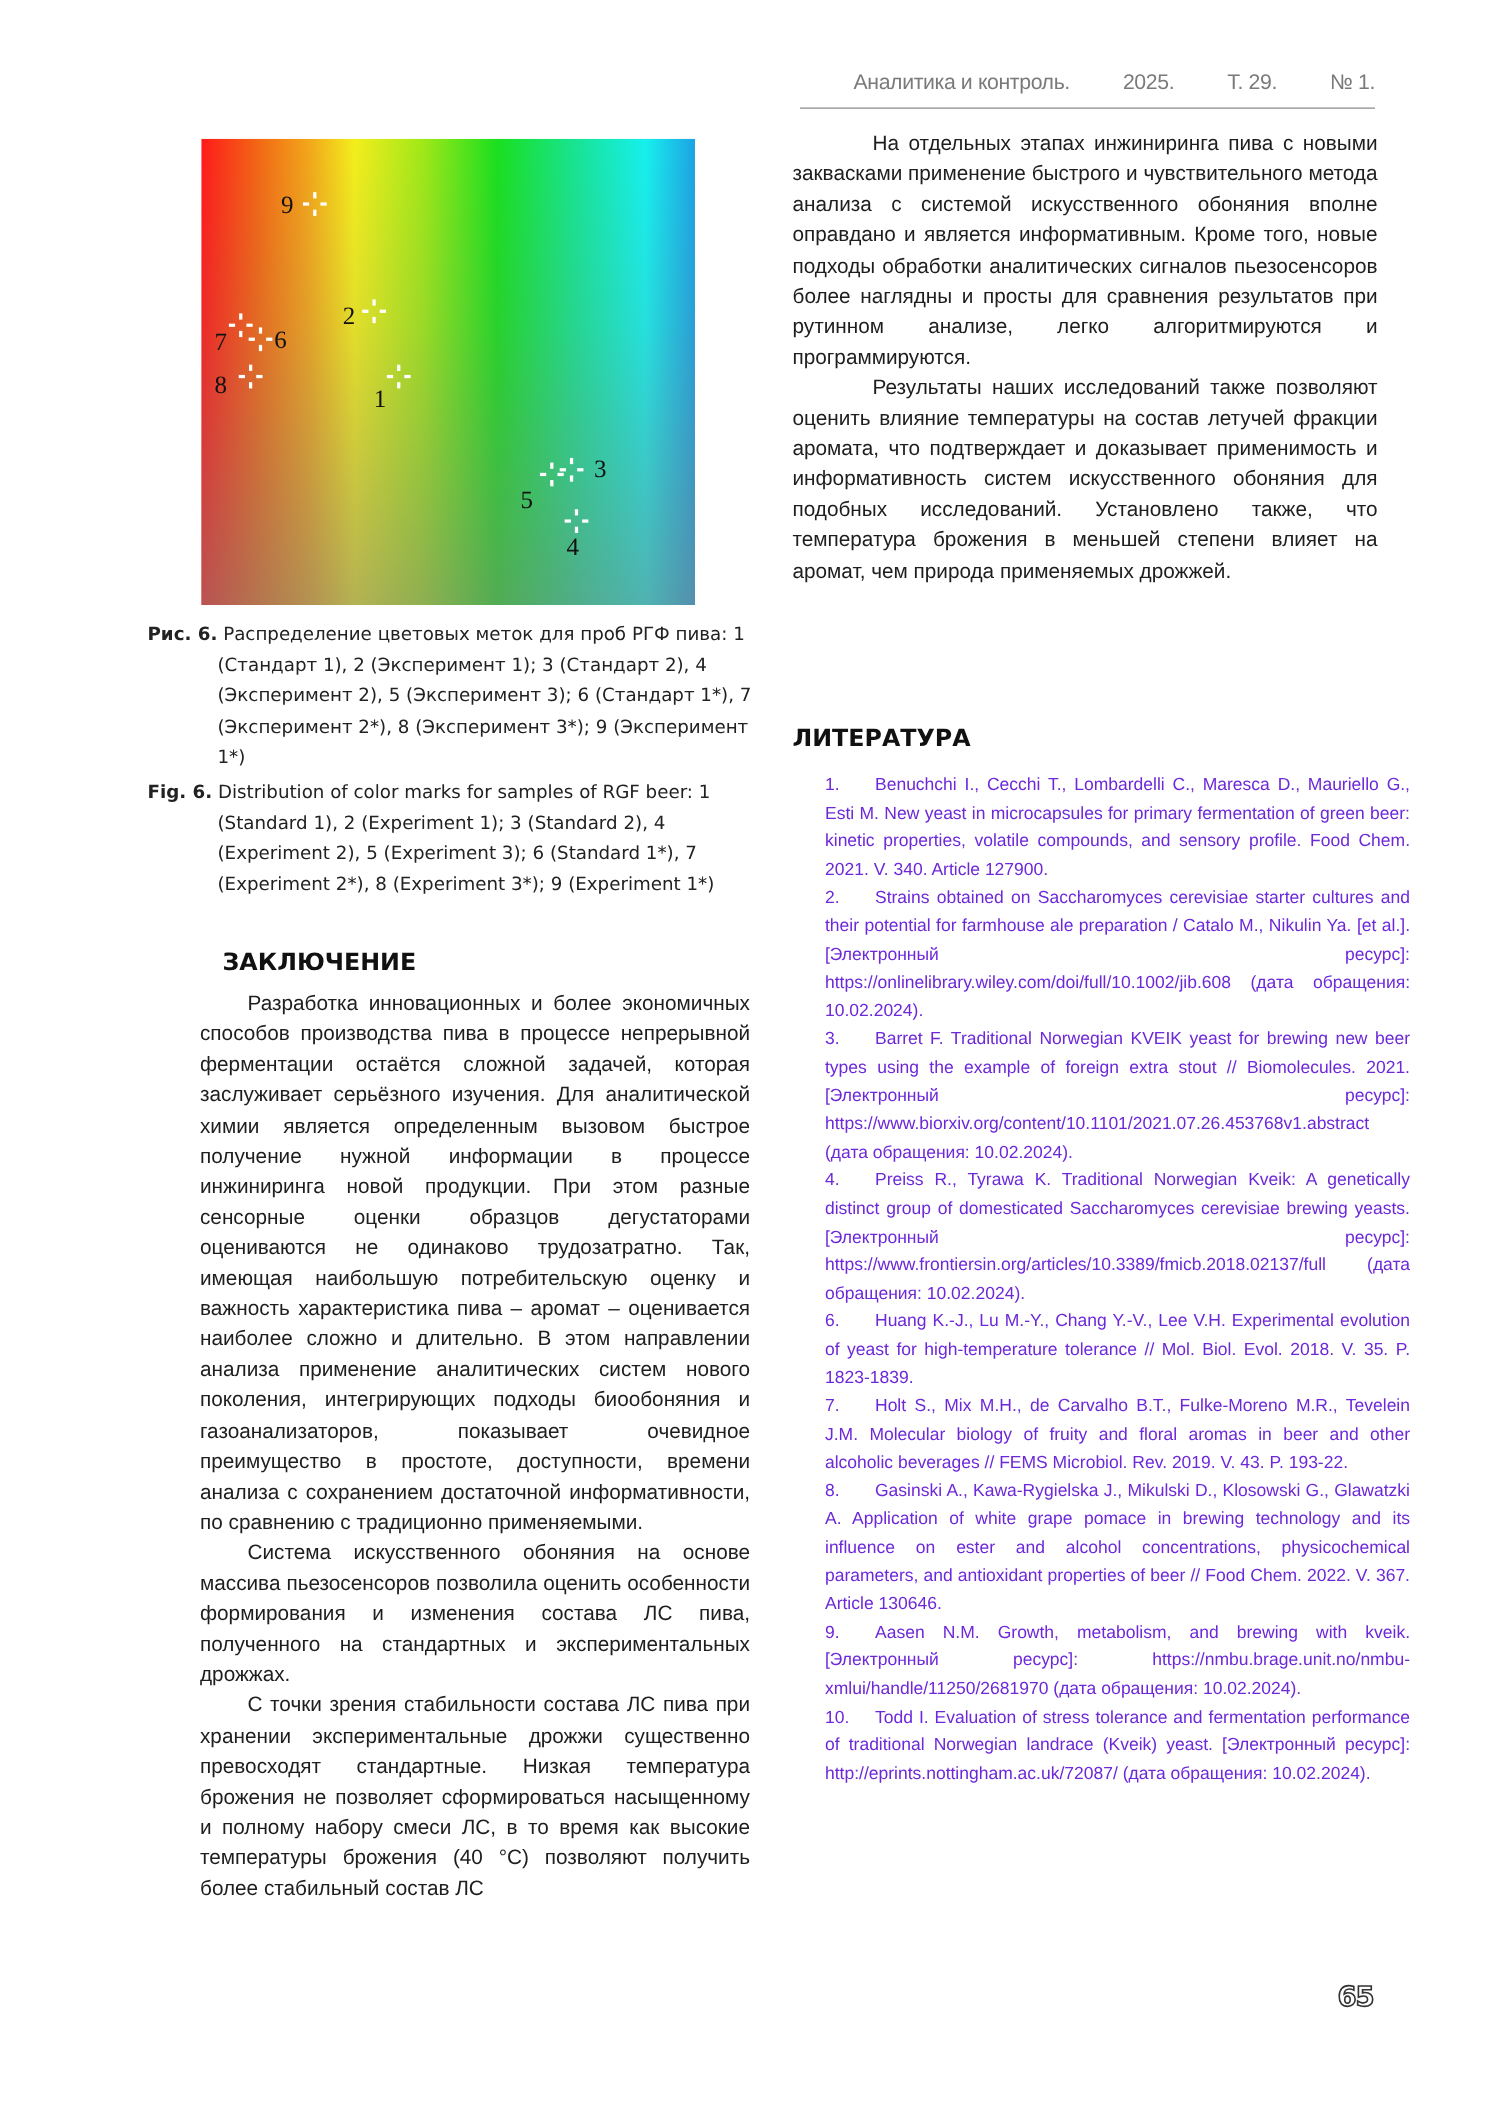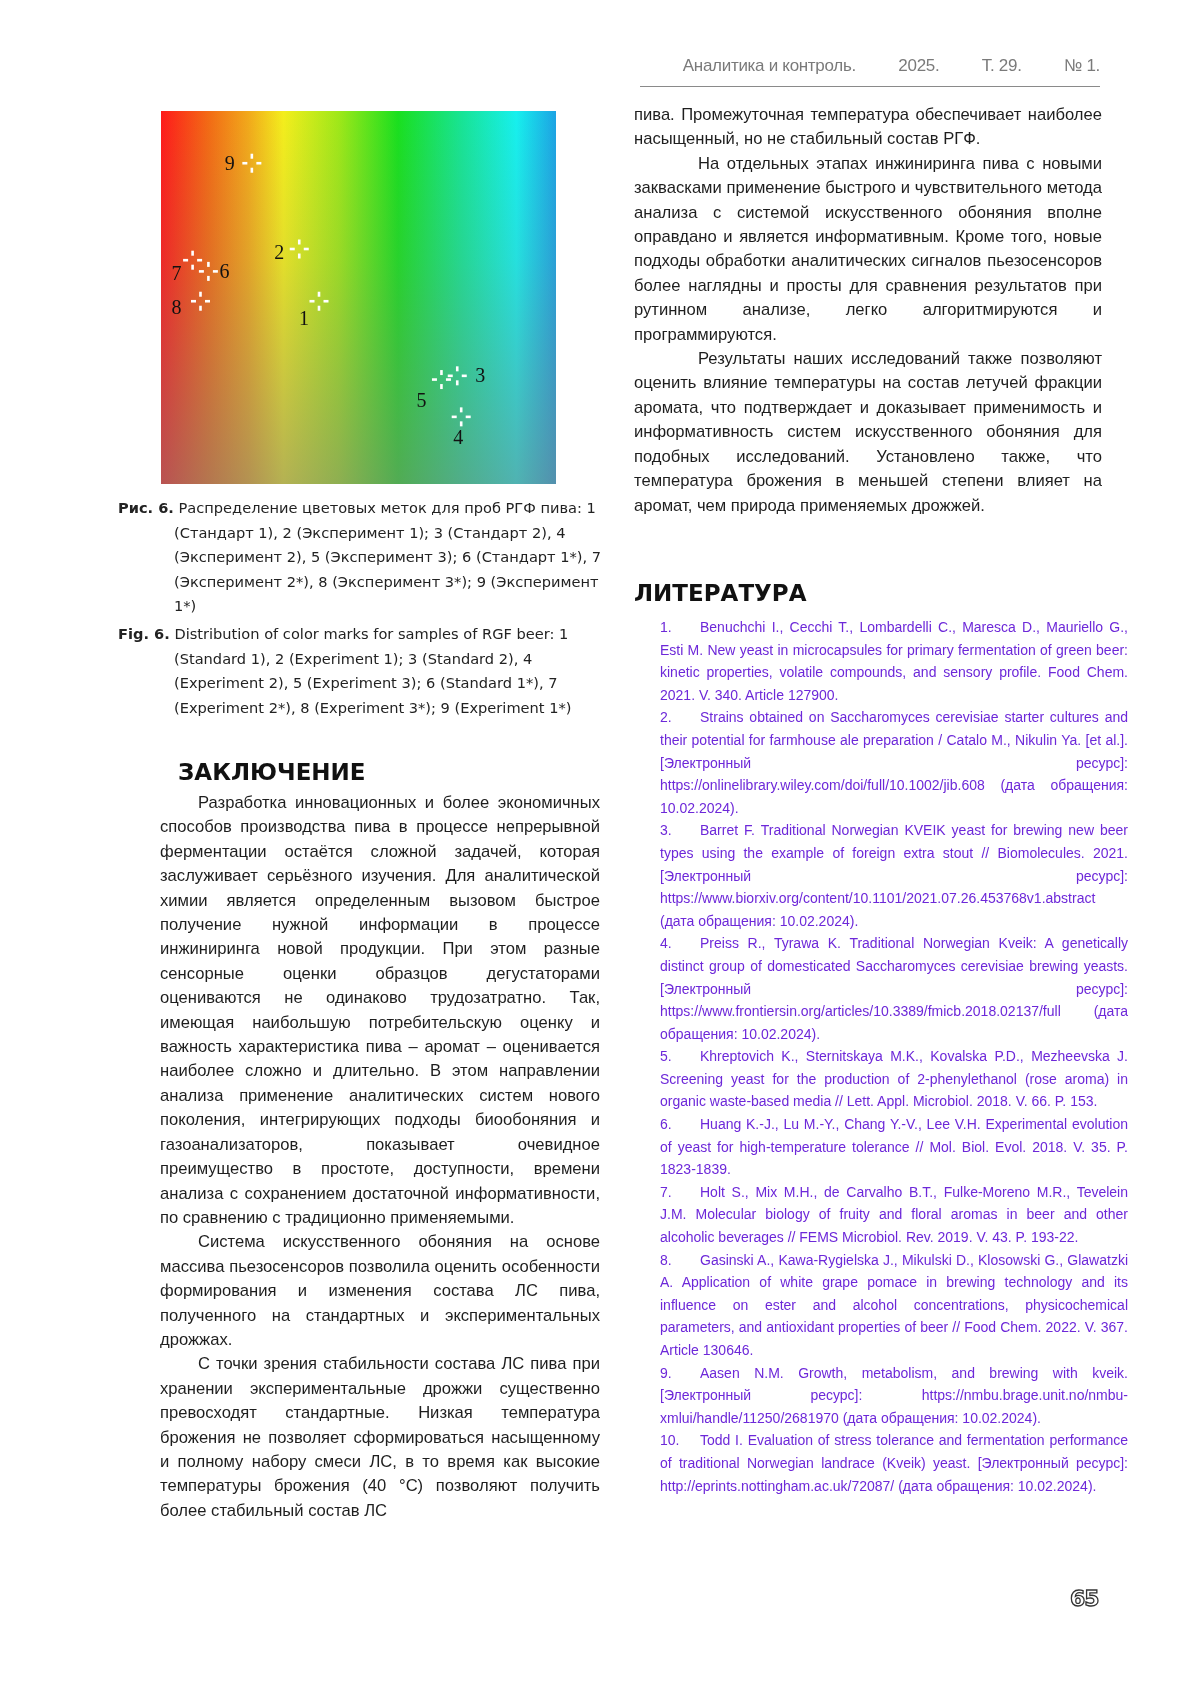--- a/index.html
+++ b/index.html
@@ -18,21 +18,21 @@
     background: linear-gradient(to bottom, rgba(128,128,128,0) 0%, rgba(128,128,128,0.15) 40%, rgba(128,128,128,0.55) 100%); }
   .figure svg { position: absolute; inset: 0; }
   .mark-label { font-family: "Liberation Serif", serif; font-size: 20px; fill: #111; }
 
   .caption { position: absolute; left: 118px; width: 484px; font-family: "DejaVu Sans", sans-serif; font-size: 14.6px; line-height: 24.5px; color: #222; }
   .caption .cap-head { font-weight: bold; }
   .caption-ru { top: 496px; }
   .caption-en { top: 622px; }
   .caption p { margin: 0; padding-left: 56px; text-indent: -56px; }
 
-  .section-title { font-family: "DejaVu Sans", sans-serif; font-weight: bold; font-size: 23px; color: #111; position: absolute; }
+  .section-title { font-family: "DejaVu Sans", sans-serif; font-weight: bold; font-size: 19px; color: #111; position: absolute; }
   .t-concl { left: 178px; top: 759px; }
   .t-lit { left: 634px; top: 580px; }
 
   .body-text { position: absolute; font-family: "Liberation Sans", sans-serif; font-size: 16.6px; line-height: 24.4px; color: #1e1e1e; text-align: justify; }
   .body-text p { margin: 0; }
   .body-text .ind { text-indent: 38px; }
   .body-text .ind2 { text-indent: 64px; }
   .concl-body { left: 160px; top: 791px; width: 440px; }
   .right-body { left: 634px; top: 103px; width: 468px; }
 
@@ -132,32 +132,30 @@
 </div>
 
 <div class="section-title t-concl">ЗАКЛЮЧЕНИЕ</div>
 <div class="body-text concl-body">
   <p class="ind">Разработка инновационных и более экономичных способов производства пива в процессе непрерывной ферментации остаётся сложной задачей, которая заслуживает серьёзного изучения. Для аналитической химии является определенным вызовом быстрое получение нужной информации в процессе инжиниринга новой продукции. При этом разные сенсорные оценки образцов дегустаторами оцениваются не одинаково трудозатратно. Так, имеющая наибольшую потребительскую оценку и важность характеристика пива – аромат – оценивается наиболее сложно и длительно. В этом направлении анализа применение аналитических систем нового поколения, интегрирующих подходы биообоняния и газоанализаторов, показывает очевидное преимущество в простоте, доступности, времени анализа с сохранением достаточной информативности, по сравнению с традиционно применяемыми.</p>
   <p class="ind">Система искусственного обоняния на основе массива пьезосенсоров позволила оценить особенности формирования и изменения состава ЛС пива, полученного на стандартных и экспериментальных дрожжах.</p>
   <p class="ind">С точки зрения стабильности состава ЛС пива при хранении экспериментальные дрожжи существенно превосходят стандартные. Низкая температура брожения не позволяет сформироваться насыщенному и полному набору смеси ЛС, в то время как высокие температуры брожения (40 °С) позволяют получить более стабильный состав ЛС</p>
 </div>
 
 <div class="body-text right-body">
-  <p>пива. Промежуточная температура обеспечивает наиболее насыщенный, но не стабильный состав РГФ.</p>
   <p class="ind2">На отдельных этапах инжиниринга пива с новыми заквасками применение быстрого и чувствительного метода анализа с системой искусственного обоняния вполне оправдано и является информативным. Кроме того, новые подходы обработки аналитических сигналов пьезосенсоров более наглядны и просты для сравнения результатов при рутинном анализе, легко алгоритмируются и программируются.</p>
   <p class="ind2">Результаты наших исследований также позволяют оценить влияние температуры на состав летучей фракции аромата, что подтверждает и доказывает применимость и информативность систем искусственного обоняния для подобных исследований. Установлено также, что температура брожения в меньшей степени влияет на аромат, чем природа применяемых дрожжей.</p>
 </div>
 
 <div class="section-title t-lit">ЛИТЕРАТУРА</div>
 <div class="refs" id="refs">
     <p class="ref"><span class="ref-num">1.</span><span>Benuchchi I., Cecchi T., Lombardelli C., Maresca D., Mauriello G., Esti M. New yeast in microcapsules for primary fermentation of green beer: kinetic properties, volatile compounds, and sensory profile. Food Chem. 2021. V. 340. Article 127900.</span></p>
     <p class="ref"><span class="ref-num">2.</span><span>Strains obtained on Saccharomyces cerevisiae starter cultures and their potential for farmhouse ale preparation / Catalo M., Nikulin Ya. [et al.]. [Электронный ресурс]: https://onlinelibrary.wiley.com/doi/full/10.1002/jib.608 (дата обращения: 10.02.2024).</span></p>
     <p class="ref"><span class="ref-num">3.</span><span>Barret F. Traditional Norwegian KVEIK yeast for brewing new beer types using the example of foreign extra stout // Biomolecules. 2021. [Электронный ресурс]: https://www.biorxiv.org/content/10.1101/2021.07.26.453768v1.abstract (дата обращения: 10.02.2024).</span></p>
     <p class="ref"><span class="ref-num">4.</span><span>Preiss R., Tyrawa K. Traditional Norwegian Kveik: A genetically distinct group of domesticated Saccharomyces cerevisiae brewing yeasts. [Электронный ресурс]: https://www.frontiersin.org/articles/10.3389/fmicb.2018.02137/full (дата обращения: 10.02.2024).</span></p>
-    <p class="ref"><span class="ref-num">5.</span><span>Khreptovich K., Sternitskaya M.K., Kovalska P.D., Mezheevska J. Screening yeast for the production of 2-phenylethanol (rose aroma) in organic waste-based media // Lett. Appl. Microbiol. 2018. V. 66. P. 153.</span></p>
     <p class="ref"><span class="ref-num">6.</span><span>Huang K.-J., Lu M.-Y., Chang Y.-V., Lee V.H. Experimental evolution of yeast for high-temperature tolerance // Mol. Biol. Evol. 2018. V. 35. P. 1823-1839.</span></p>
     <p class="ref"><span class="ref-num">7.</span><span>Holt S., Mix M.H., de Carvalho B.T., Fulke-Moreno M.R., Tevelein J.M. Molecular biology of fruity and floral aromas in beer and other alcoholic beverages // FEMS Microbiol. Rev. 2019. V. 43. P. 193-22.</span></p>
     <p class="ref"><span class="ref-num">8.</span><span>Gasinski A., Kawa-Rygielska J., Mikulski D., Klosowski G., Glawatzki A. Application of white grape pomace in brewing technology and its influence on ester and alcohol concentrations, physicochemical parameters, and antioxidant properties of beer // Food Chem. 2022. V. 367. Article 130646.</span></p>
     <p class="ref"><span class="ref-num">9.</span><span>Aasen N.M. Growth, metabolism, and brewing with kveik. [Электронный ресурс]: https://nmbu.brage.unit.no/nmbu-xmlui/handle/11250/2681970 (дата обращения: 10.02.2024).</span></p>
     <p class="ref"><span class="ref-num">10.</span><span>Todd I. Evaluation of stress tolerance and fermentation performance of traditional Norwegian landrace (Kveik) yeast. [Электронный ресурс]: http://eprints.nottingham.ac.uk/72087/ (дата обращения: 10.02.2024).</span></p>
   </div>
 
 <div class="page-num">65</div>
 
 </body></html>

